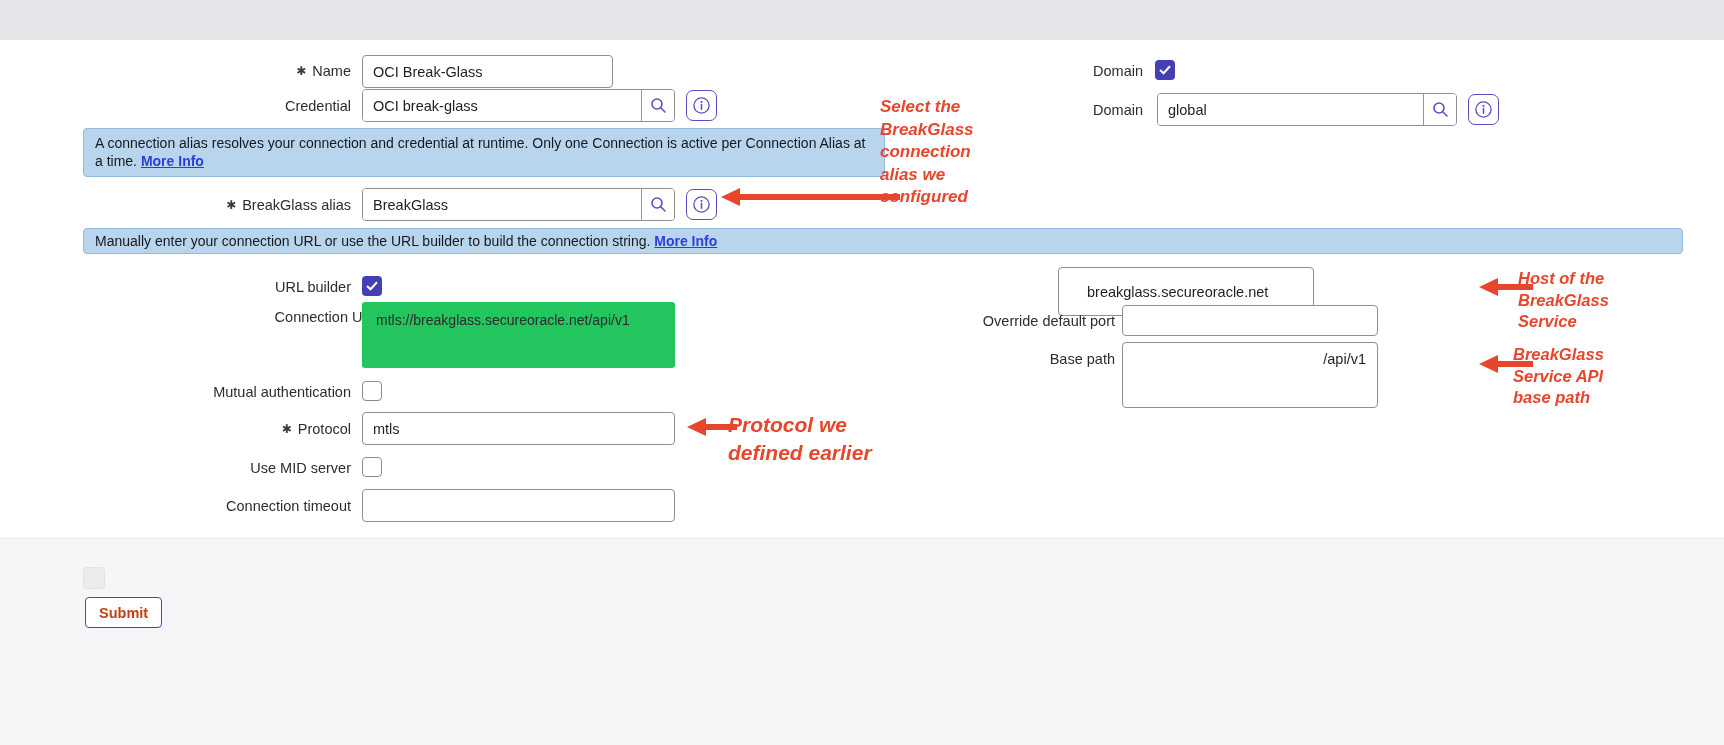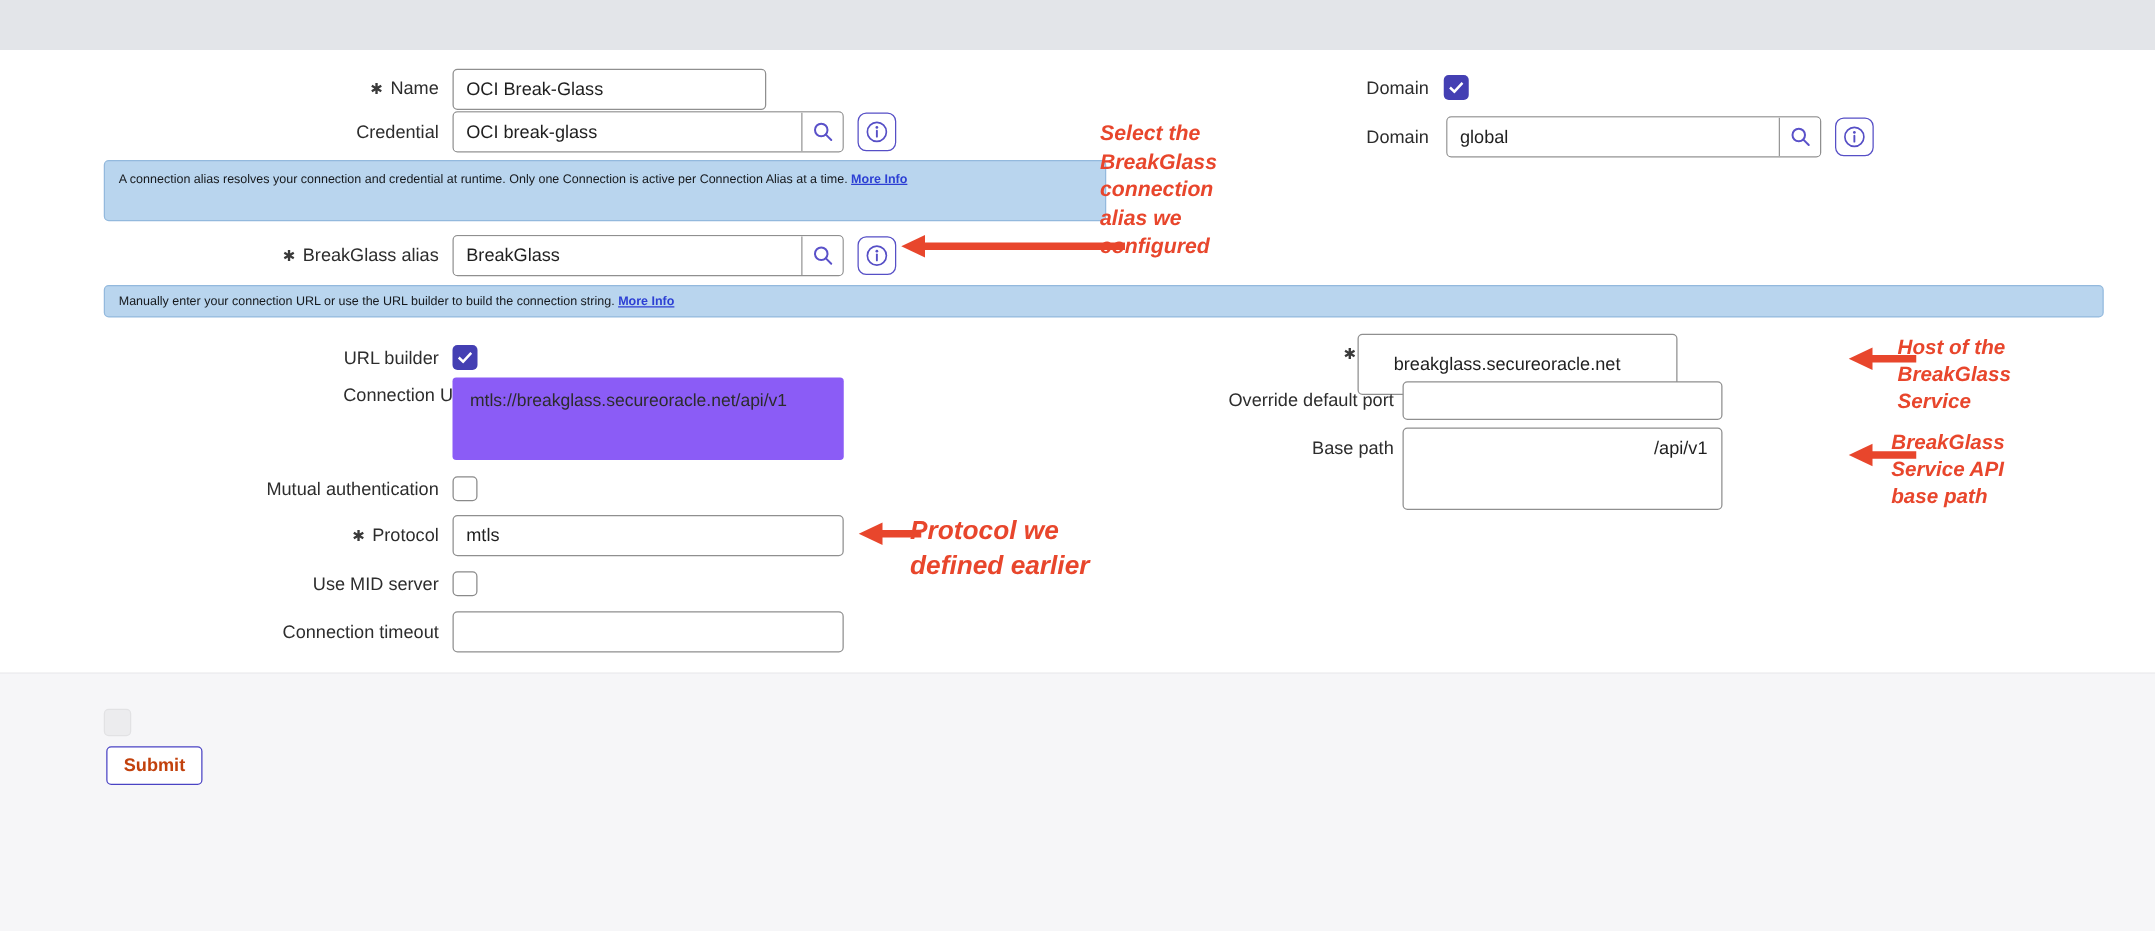--- a/index.html
+++ b/index.html
@@ -22,28 +22,28 @@
   .refbox { position:absolute; height:33px; border:1px solid #8f8f8f; border-radius:4px; background:#fff;
             display:flex; align-items:stretch; overflow:hidden; }
   .refbox input { border:none; outline:none; flex:1; padding:0 10px;
             font:14.5px "Liberation Sans","DejaVu Sans",sans-serif; color:#1f1f1f; min-width:0; }
   .searchbtn { width:33px; border-left:1px solid #979797; background:#fff; display:flex; align-items:center; justify-content:center; cursor:pointer; }
 
   .infobtn { position:absolute; width:31px; height:31px; border:1px solid #564fc6; border-radius:7px; background:#fff;
              display:flex; align-items:center; justify-content:center; cursor:pointer; }
 
   .banner { position:absolute; background:#b9d5ee; border:1px solid #93b9dd; border-radius:4px;
-            font-size:10px; line-height:17.5px; color:#15181c; padding:6px 11px; }
+            font-size:14px; line-height:17.5px; color:#15181c; padding:6px 11px; }
   .banner .mi { color:#2c3fd4; text-decoration:underline; font-weight:700; cursor:pointer; }
 
   .cb { position:absolute; width:20px; height:20px; border-radius:4px; cursor:pointer; }
   .cb.checked { background:#443fb3; display:flex; align-items:center; justify-content:center; }
   .cb.unchecked { background:#fff; border:1px solid #8a8a8a; }
 
-  .grayfield { position:absolute; background:#8b5cf6; border-radius:3px; font-size:14px; color:#2c2c2c; padding:10px 14px; }
+  .grayfield { position:absolute; background:#22c55e; border-radius:3px; font-size:14px; color:#2c2c2c; padding:10px 14px; }
 
   .note { position:absolute; color:#e8462c; font-weight:bold; font-style:italic; text-align:left; white-space:pre-line; }
   .shaft { position:absolute; height:6px; background:#e8462c; }
   .ahead { position:absolute; width:0; height:0; border-top:9px solid transparent; border-bottom:9px solid transparent; border-right:19px solid #e8462c; }
 
   .submitbtn { position:absolute; height:31px; padding:0 13px; background:#fff; border:1px solid #4a43c4; border-radius:4px;
                color:#c2410c; font-weight:700; font-size:14.5px; cursor:pointer;
                font-family:"Liberation Sans","DejaVu Sans",sans-serif; }
   .ghostbox { position:absolute; width:22px; height:22px; background:#ececee; border:1px solid #e2e2e4; border-radius:4px; }
 </style>
@@ -172,21 +172,21 @@
         <circle cx="10" cy="10" r="8" fill="none" stroke="#564fc6" stroke-width="1.4"></circle>
         <circle cx="10" cy="6.3" r="1.15" fill="#564fc6"></circle>
         <line x1="10" y1="9" x2="10" y2="14" stroke="#564fc6" stroke-width="1.6" stroke-linecap="round"></line>
       </svg>
   </span>
 
   <div class="lbl" style="top:274px; right:609px;">
     <span class="star">✱</span>
     <span>Info</span>
   </div>
-  <input class="tinput" style="left: 1086px; top: 267px; width: 256px; height: 49px; padding-left: 28px;" value="breakglass.secureoracle.net">
+  <input class="tinput" style="left: 1058px; top: 267px; width: 256px; height: 49px; padding-left: 28px;" value="breakglass.secureoracle.net">
 
   <div class="lbl" style="top:312px; right:609px;">
     <span>Override default port</span>
   </div>
   <input class="tinput" style="left: 1122px; top: 305px; width: 256px; height: 31px;" value="">
 
   <div class="lbl" style="top:350px; right:609px;">
     <span>Base path</span>
   </div>
   <textarea class="tarea" style="left: 1122px; top: 342px; width: 256px; height: 66px; text-align: right;">/api/v1</textarea>

